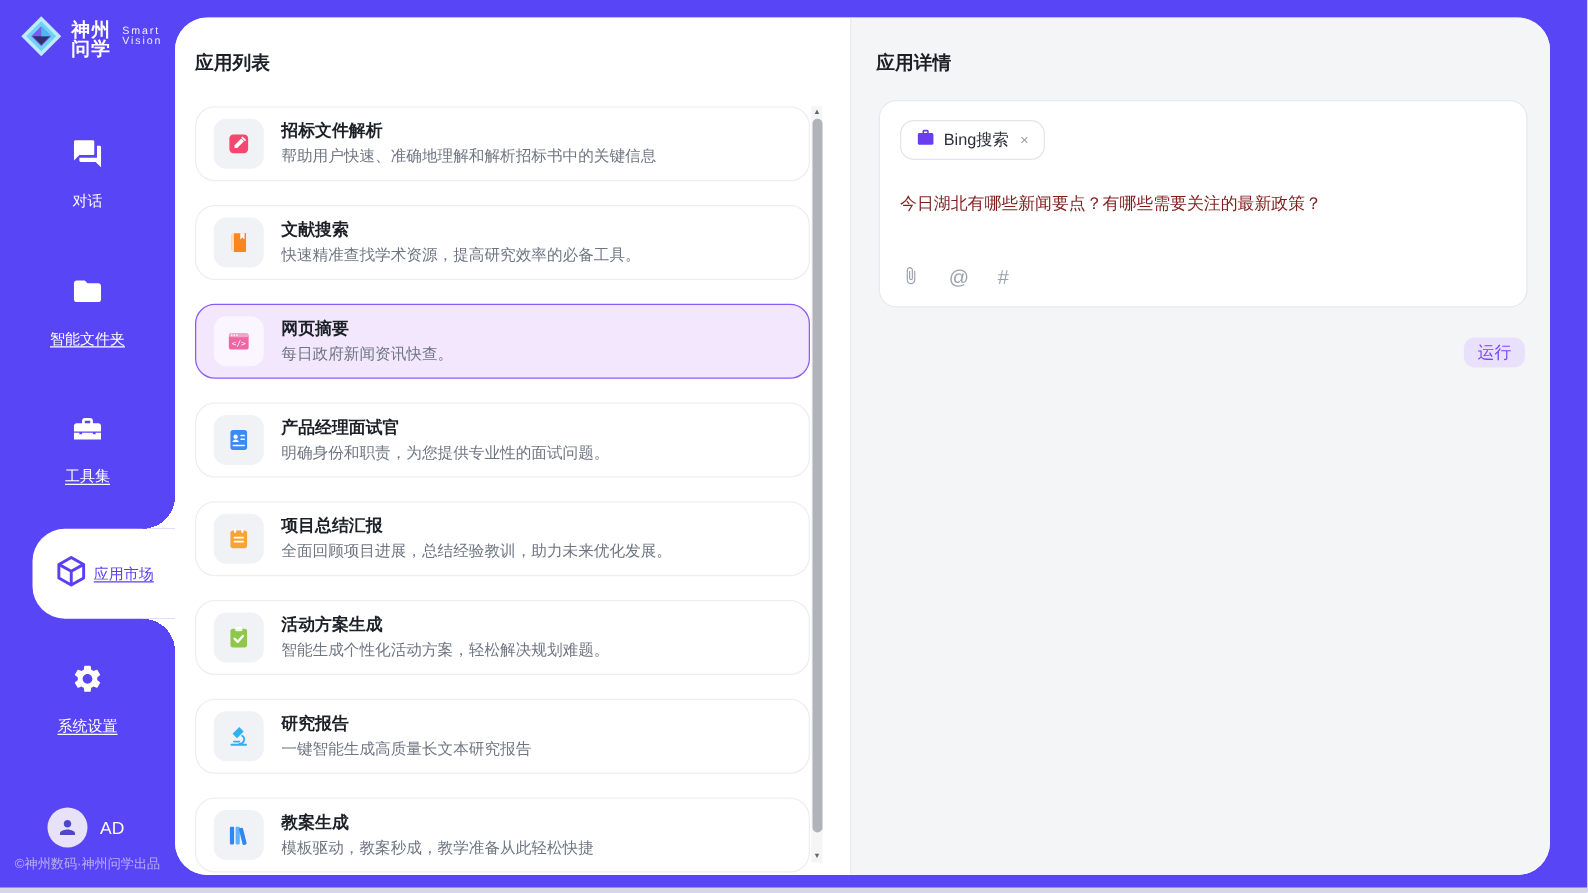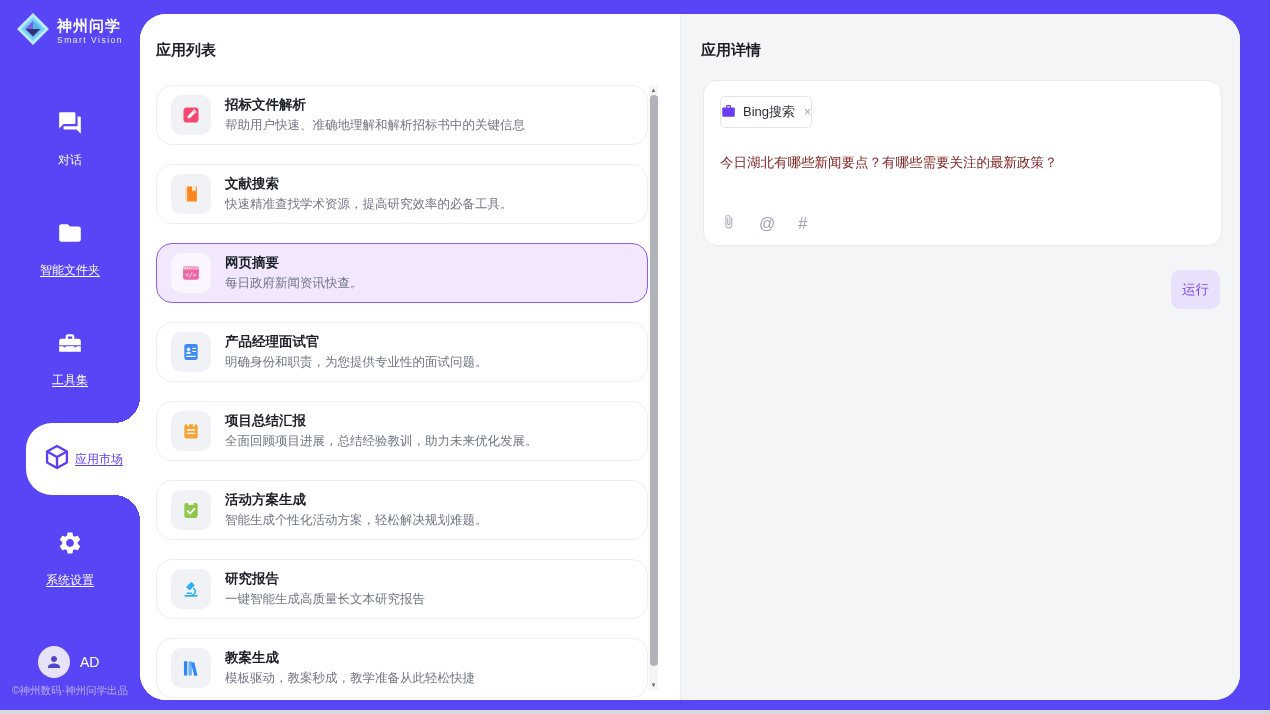--- a/index.html
+++ b/index.html
@@ -3,21 +3,21 @@
 <meta charset="utf-8">
 <style>
   html,body{margin:0;padding:0;}
   body{font-family:"Liberation Sans","DejaVu Sans",sans-serif;}
   .page{position:relative;width:1270px;height:714px;background:#5845f6;overflow:hidden;}
   .bottom-strip{position:absolute;left:0;right:0;bottom:0;height:4px;background:#d8d8e1;}
 
   
   .sidebar{position:absolute;left:0;top:0;width:140px;height:714px;}
   .logo{position:absolute;top:12px;left:16px;display:flex;align-items:center;gap:7px;}
-  .logo-text{display:flex;flex-direction:column;line-height:1;}
+  .logo-text{display:flex;flex-direction:row;line-height:1;}
   .logo-name{color:#fff;font-size:15px;font-weight:700;letter-spacing:1px;}
   .logo-sub{color:rgba(255,255,255,.9);font-size:8.5px;margin-top:3px;letter-spacing:1.5px;}
   .nav-item{position:absolute;left:0;width:140px;display:flex;flex-direction:column;align-items:center;gap:12px;color:#fff;cursor:pointer;}
   .nav-item .nav-label{font-size:12px;color:#fff;}
   .nav-item .underlined{text-decoration:underline;text-underline-offset:2px;}
   .nav-chat{top:110px;}
   .nav-folder{top:220px;}
   .nav-tools{top:330px;justify-content:flex-end;}
   .nav-settings{top:530px;}
   .nav-active{position:absolute;top:423px;right:0;width:114px;height:72px;background:#fff;border-radius:26px 0 0 26px;display:flex;flex-direction:row;align-items:center;justify-content:center;gap:4px;cursor:pointer;}
@@ -42,27 +42,27 @@
   .card-desc{font-size:12.5px;color:#6f7683;margin-top:4px;line-height:1.2;white-space:nowrap;overflow:hidden;}
   
   .sb{position:absolute;right:22px;top:71px;bottom:10px;width:9px;background:#f5f5f6;}
   .sb-arrow{position:absolute;left:0;width:9px;height:10px;color:#61666d;font-size:6px;line-height:10px;text-align:center;cursor:pointer;}
   .sb-up{top:0;}
   .sb-down{bottom:0;}
   .sb-thumb{position:absolute;left:.5px;top:10px;bottom:24px;width:8px;background:#b0b3ba;border-radius:4px;cursor:pointer;}
 
   .pane-right{flex:1;background:#f4f5f7;position:relative;border-left:1px solid #ebecef;}
   .detail-card{position:absolute;top:66px;left:22px;right:18px;height:166px;box-sizing:border-box;background:#fff;border:1px solid #e7e9ed;border-radius:14px;padding:15px 16px;}
-  .tool-tag{display:inline-flex;align-items:center;gap:7px;border:1px solid #e3e5ea;border-radius:5px;padding:0 0;height:30px;background:#fff;cursor:pointer;}
+  .tool-tag{display:inline-flex;align-items:center;gap:7px;border:1px solid #e3e5ea;border-radius:11px;padding:0 12px;height:30px;background:#fff;cursor:pointer;}
   .tool-tag-label{font-size:13px;color:#2a2e36;}
   .tool-tag-close{font-size:12px;color:#9aa0a8;margin-left:2px;cursor:pointer;}
   .prompt-text{margin-top:26px;font-size:13.5px;color:#7f1d1d;line-height:1.4;}
   .composer-icons{position:absolute;left:17px;bottom:12px;display:flex;align-items:center;gap:23px;color:#9ba2ab;}
   .composer-glyph{font-size:16px;color:#9ba2ab;cursor:pointer;line-height:1;}
-  .run-btn{position:absolute;top:256px;right:20px;width:49px;height:39px;background:#e9e1fc;color:#7a45f2;font-size:13.5px;border:none;border-radius:9px;display:flex;align-items:center;justify-content:center;cursor:pointer;font-family:inherit;}
+  .run-btn{position:absolute;top:256px;right:20px;width:49px;height:24px;background:#e9e1fc;color:#7a45f2;font-size:13.5px;border:none;border-radius:9px;display:flex;align-items:center;justify-content:center;cursor:pointer;font-family:inherit;}
 </style>
 </head>
 <body>
 
 <div class="page">
 
   <div class="sidebar">
     <div class="logo">
       <span>
         <svg width="34" height="34" viewBox="0 0 34 34">

